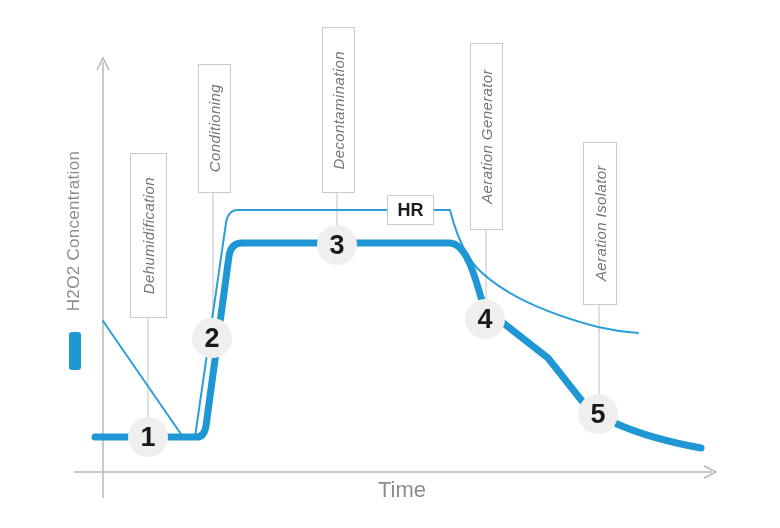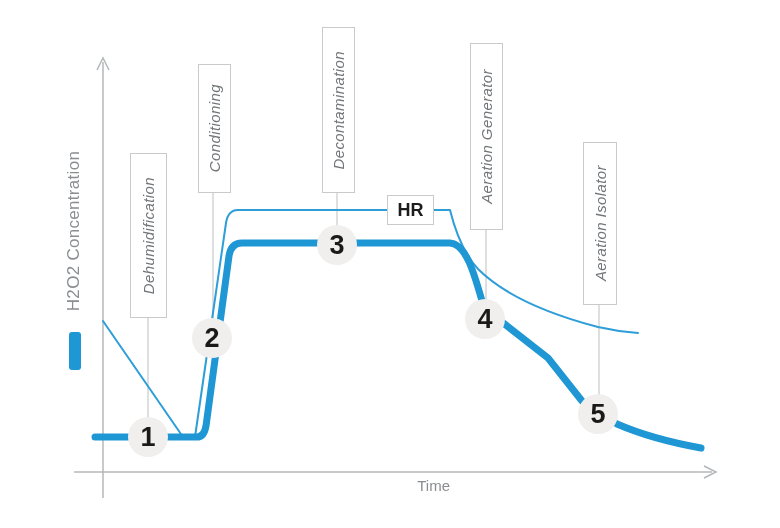--- a/index.html
+++ b/index.html
@@ -16,22 +16,22 @@
   .ylabel {
     position:absolute; left:-21px; top:221px; width:190px; height:20px;
     text-align:center; transform:rotate(-90deg);
     color:#8b8e91; font-size:17px; letter-spacing:0.3px; white-space:nowrap;
   }
   .legend-bar {
     position:absolute; left:69px; top:332px; width:12px; height:38px;
     background:#1e97d4; border-radius:3px;
   }
   .xlabel {
-    position:absolute; left:350px; top:477px; width:100px;
-    text-align:right; color:#8b8e91; font-size:15px;
+    position:absolute; left:378px; top:477px; width:100px;
+    text-align:left; color:#8b8e91; font-size:22px;
   }
 
   
   .phase-box {
     position:absolute; background:#ffffff; border:1px solid #c8cacc;
     display:flex; align-items:center; justify-content:center;
     box-sizing:border-box; z-index:3;
   }
   .phase-box .vtext {
     writing-mode:vertical-rl; transform:rotate(180deg);

